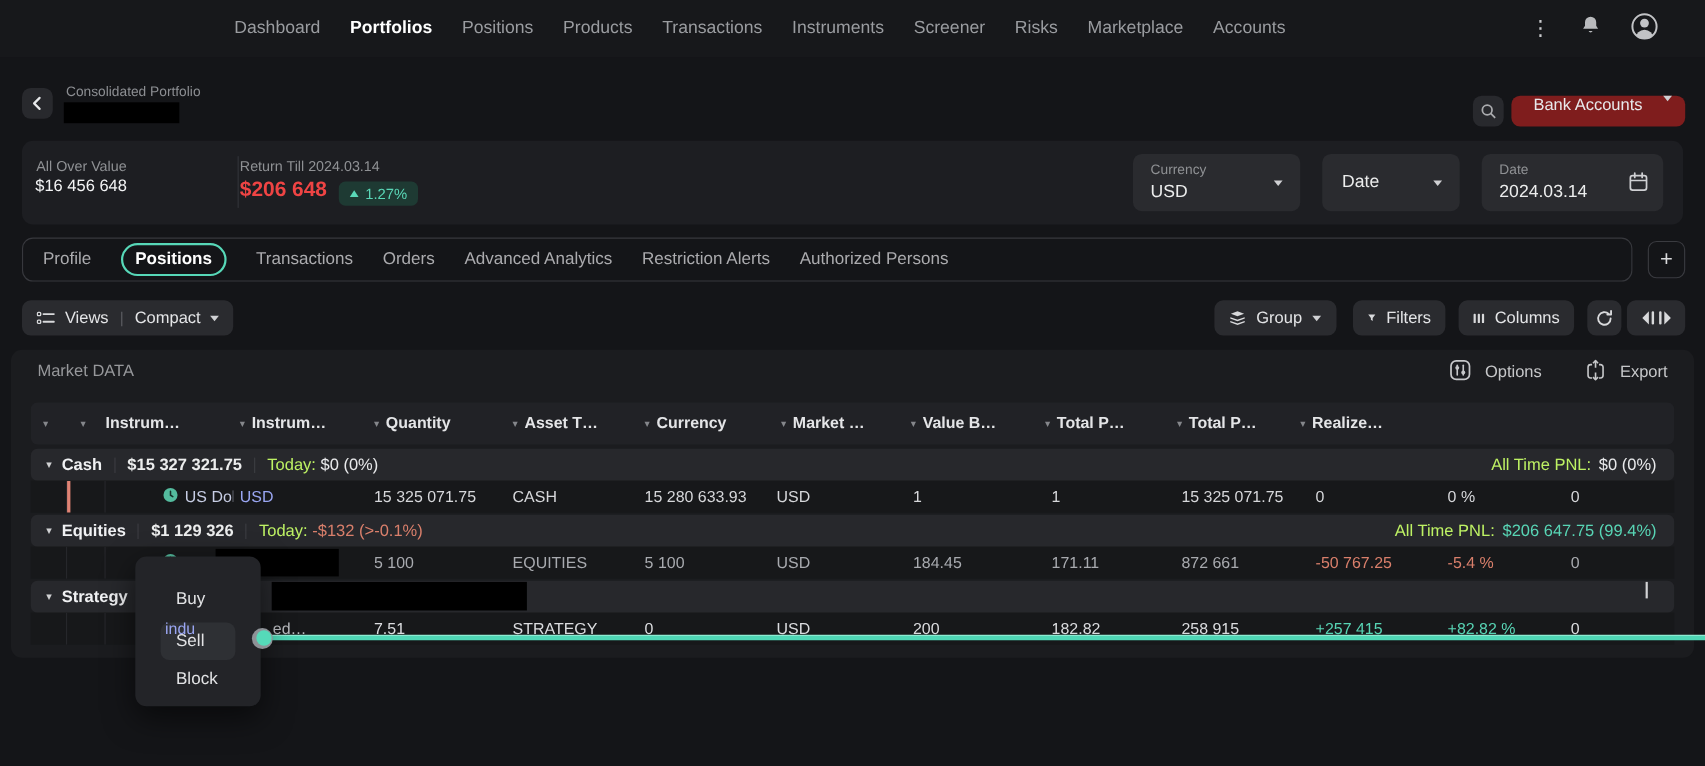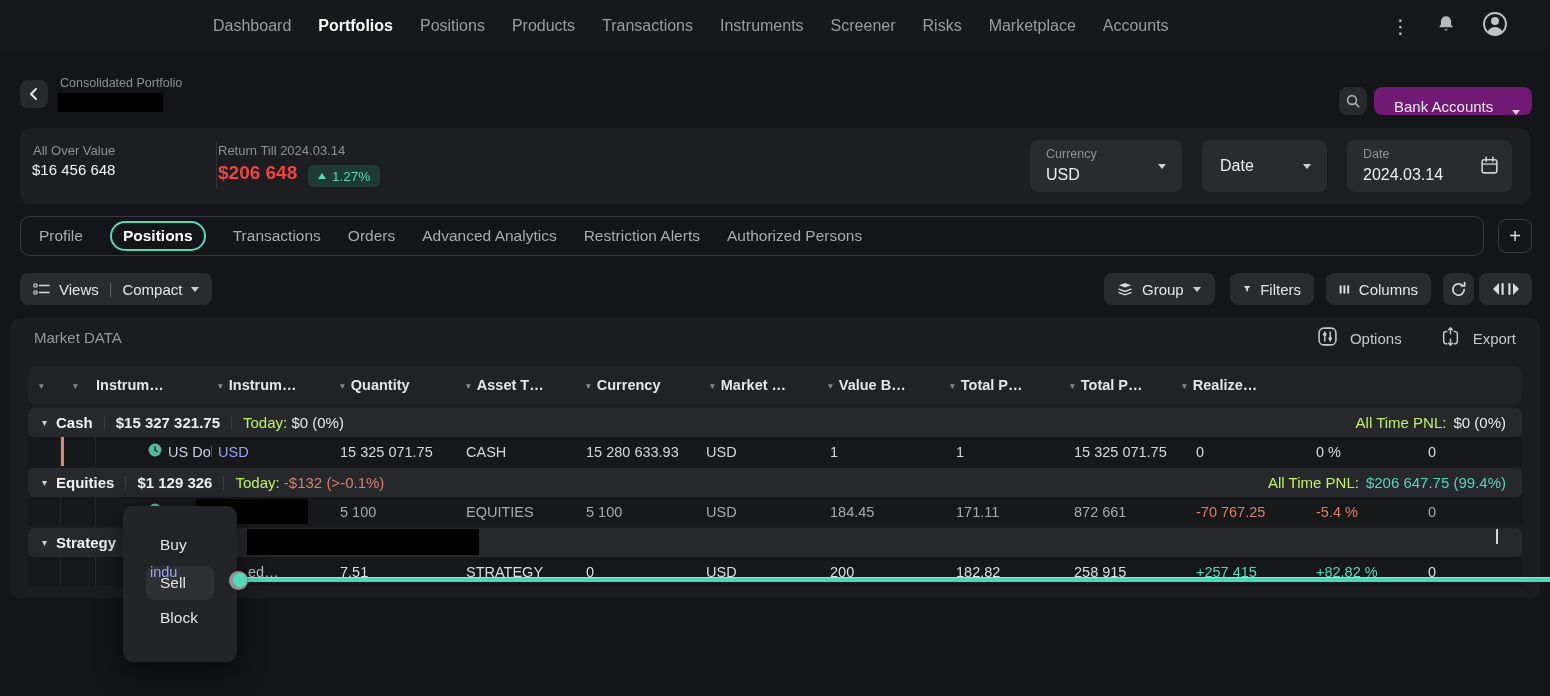--- a/index.html
+++ b/index.html
@@ -12,21 +12,21 @@
   .nav-items{position:absolute;left:213px;top:0;height:52px;display:flex;align-items:center;gap:27px;font-size:16px;color:#9a9ca0;white-space:nowrap}
   .nav-item{cursor:pointer}
   .nav-item.active{color:#ffffff;font-weight:700}
   .nav-right{position:absolute;right:42px;top:0;height:52px;display:flex;align-items:center;gap:26px}
   .kebab{font-size:19px;color:#c9cacd;letter-spacing:0;line-height:1}
 
   
   .back-btn{position:absolute;left:20px;top:80px;width:28px;height:28px;background:#28292d;border-radius:8px;display:flex;align-items:center;justify-content:center}
   .crumb-label{position:absolute;left:60px;top:76px;font-size:12.5px;color:#8c8e92}
   .search-btn{position:absolute;left:1339px;top:87px;width:28px;height:28px;background:#28292d;border-radius:8px;display:flex;align-items:center;justify-content:center}
-  .bank-dd{position:absolute;left:1374px;top:87px;width:158px;height:28px;background:#701a75;border-radius:8px;display:flex;align-items:flex-end;padding:0 12px 0 20px;font-size:15px;color:#e8e9eb}
+  .bank-dd{position:absolute;left:1374px;top:87px;width:158px;height:28px;background:#7f1d1d;border-radius:8px;display:flex;align-items:flex-start;padding:0 12px 0 20px;font-size:15px;color:#e8e9eb}
   .bank-dd .tri{margin-left:auto}
 
   .tri{width:0;height:0;border-left:4.5px solid transparent;border-right:4.5px solid transparent;border-top:5.5px solid #cfd0d3;display:inline-block}
 
   
   .summary{position:absolute;left:20px;top:128px;width:1510px;height:76px;background:#1d1e22;border-radius:10px}
   .aov-label{position:absolute;left:13px;top:15px;font-size:13px;color:#8f9194}
   .aov-value{position:absolute;left:12px;top:33px;font-size:15px;font-weight:400;color:#f3f4f5}
   .sum-div{position:absolute;left:196px;top:14px;width:1px;height:47px;background:#33343a}
   .ret-label{position:absolute;left:198px;top:15px;font-size:13px;color:#8f9194}
@@ -104,21 +104,21 @@
   .redact{position:absolute;background:#000;z-index:45}
   .redact1{left:58px;top:93px;width:105px;height:19px}
   .redact2{left:196px;top:499px;width:112px;height:25px}
   .redact3{left:247px;top:529px;width:232px;height:26px}
   .cursor-bar{position:absolute;left:1496px;top:529px;width:2px;height:15px;background:#d2d3d5;z-index:46}
 
   .teal-line{position:absolute;left:239px;top:577px;width:1311px;height:5px;z-index:40;border-radius:3px 0 0 3px;background:linear-gradient(180deg,#8debd2 0 1.5px,#4fd6b5 1.5px)}
   .drag-dot{position:absolute;left:229px;top:571px;width:19px;height:19px;border-radius:50%;background:#8e9297;z-index:52}
   .drag-dot-inner{position:absolute;left:4px;top:1.5px;width:14px;height:14px;border-radius:50%;background:#55dab9}
 
-  .ctx-menu{position:absolute;left:123px;top:506px;width:114px;height:156px;background:#232428;border-radius:10px;box-shadow:0 10px 28px rgba(0,0,0,.55);z-index:50;font-size:15.5px;color:#e2e3e5}
+  .ctx-menu{position:absolute;left:123px;top:506px;width:114px;height:136px;background:#232428;border-radius:10px;box-shadow:0 10px 28px rgba(0,0,0,.55);z-index:50;font-size:15.5px;color:#e2e3e5}
   .ctx-item{position:absolute;left:37px}
   .ctx-buy{top:30px}
   .ctx-sell-box{position:absolute;left:23px;top:60px;width:68px;height:34px;background:#2e3034;border-radius:8px;display:flex;align-items:center;padding-left:14px}
   .ctx-block{top:103px}
   .indu-top{position:relative;z-index:55}
 </style>
 </head>
 <body>
 
 <div class="nav">
@@ -453,21 +453,21 @@
     <div class="cell cPurch">
         <span>184.45</span>
       </div>
     <div class="cell cMkt">
         <span>171.11</span>
       </div>
     <div class="cell cVal">
         <span>872 661</span>
       </div>
     <div class="cell cTp neg">
-        <span>-70 767.25</span>
+        <span>-50 767.25</span>
       </div>
     <div class="cell cTpp neg">
         <span>-5.4 %</span>
       </div>
     <div class="cell cReal">
         <span>0</span>
       </div>
   </div>
 
   <div class="trow grow r5">

